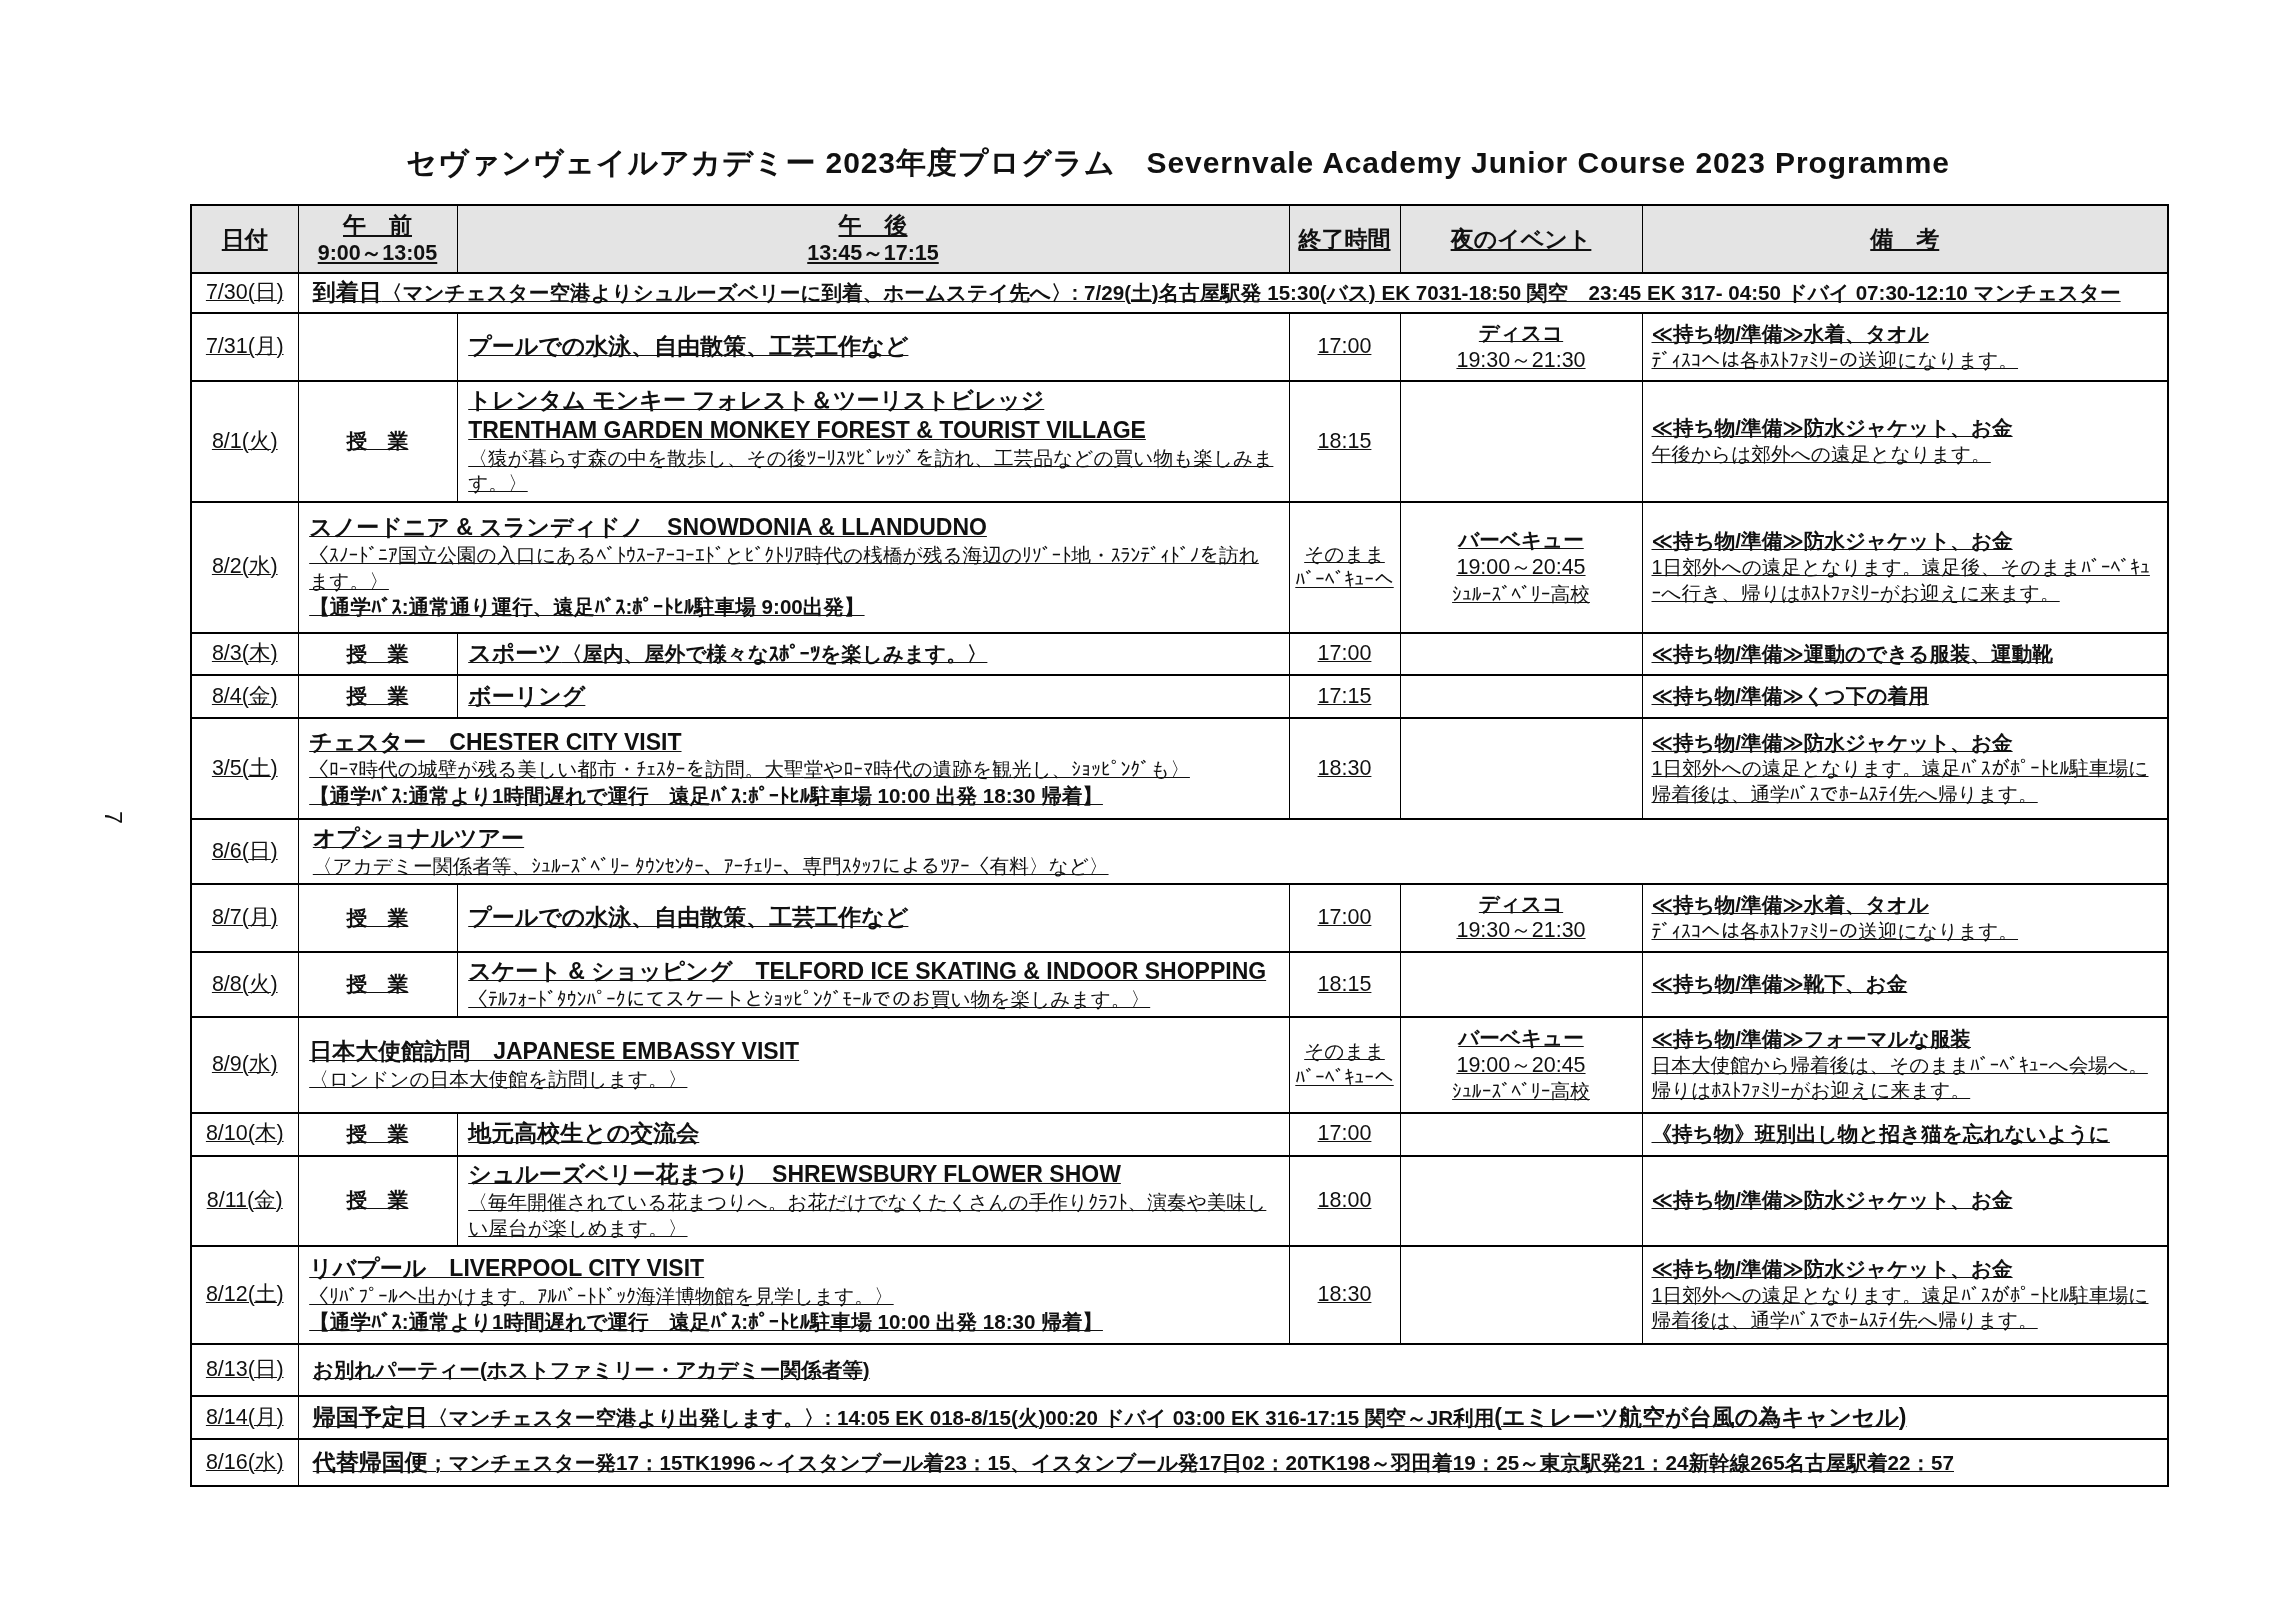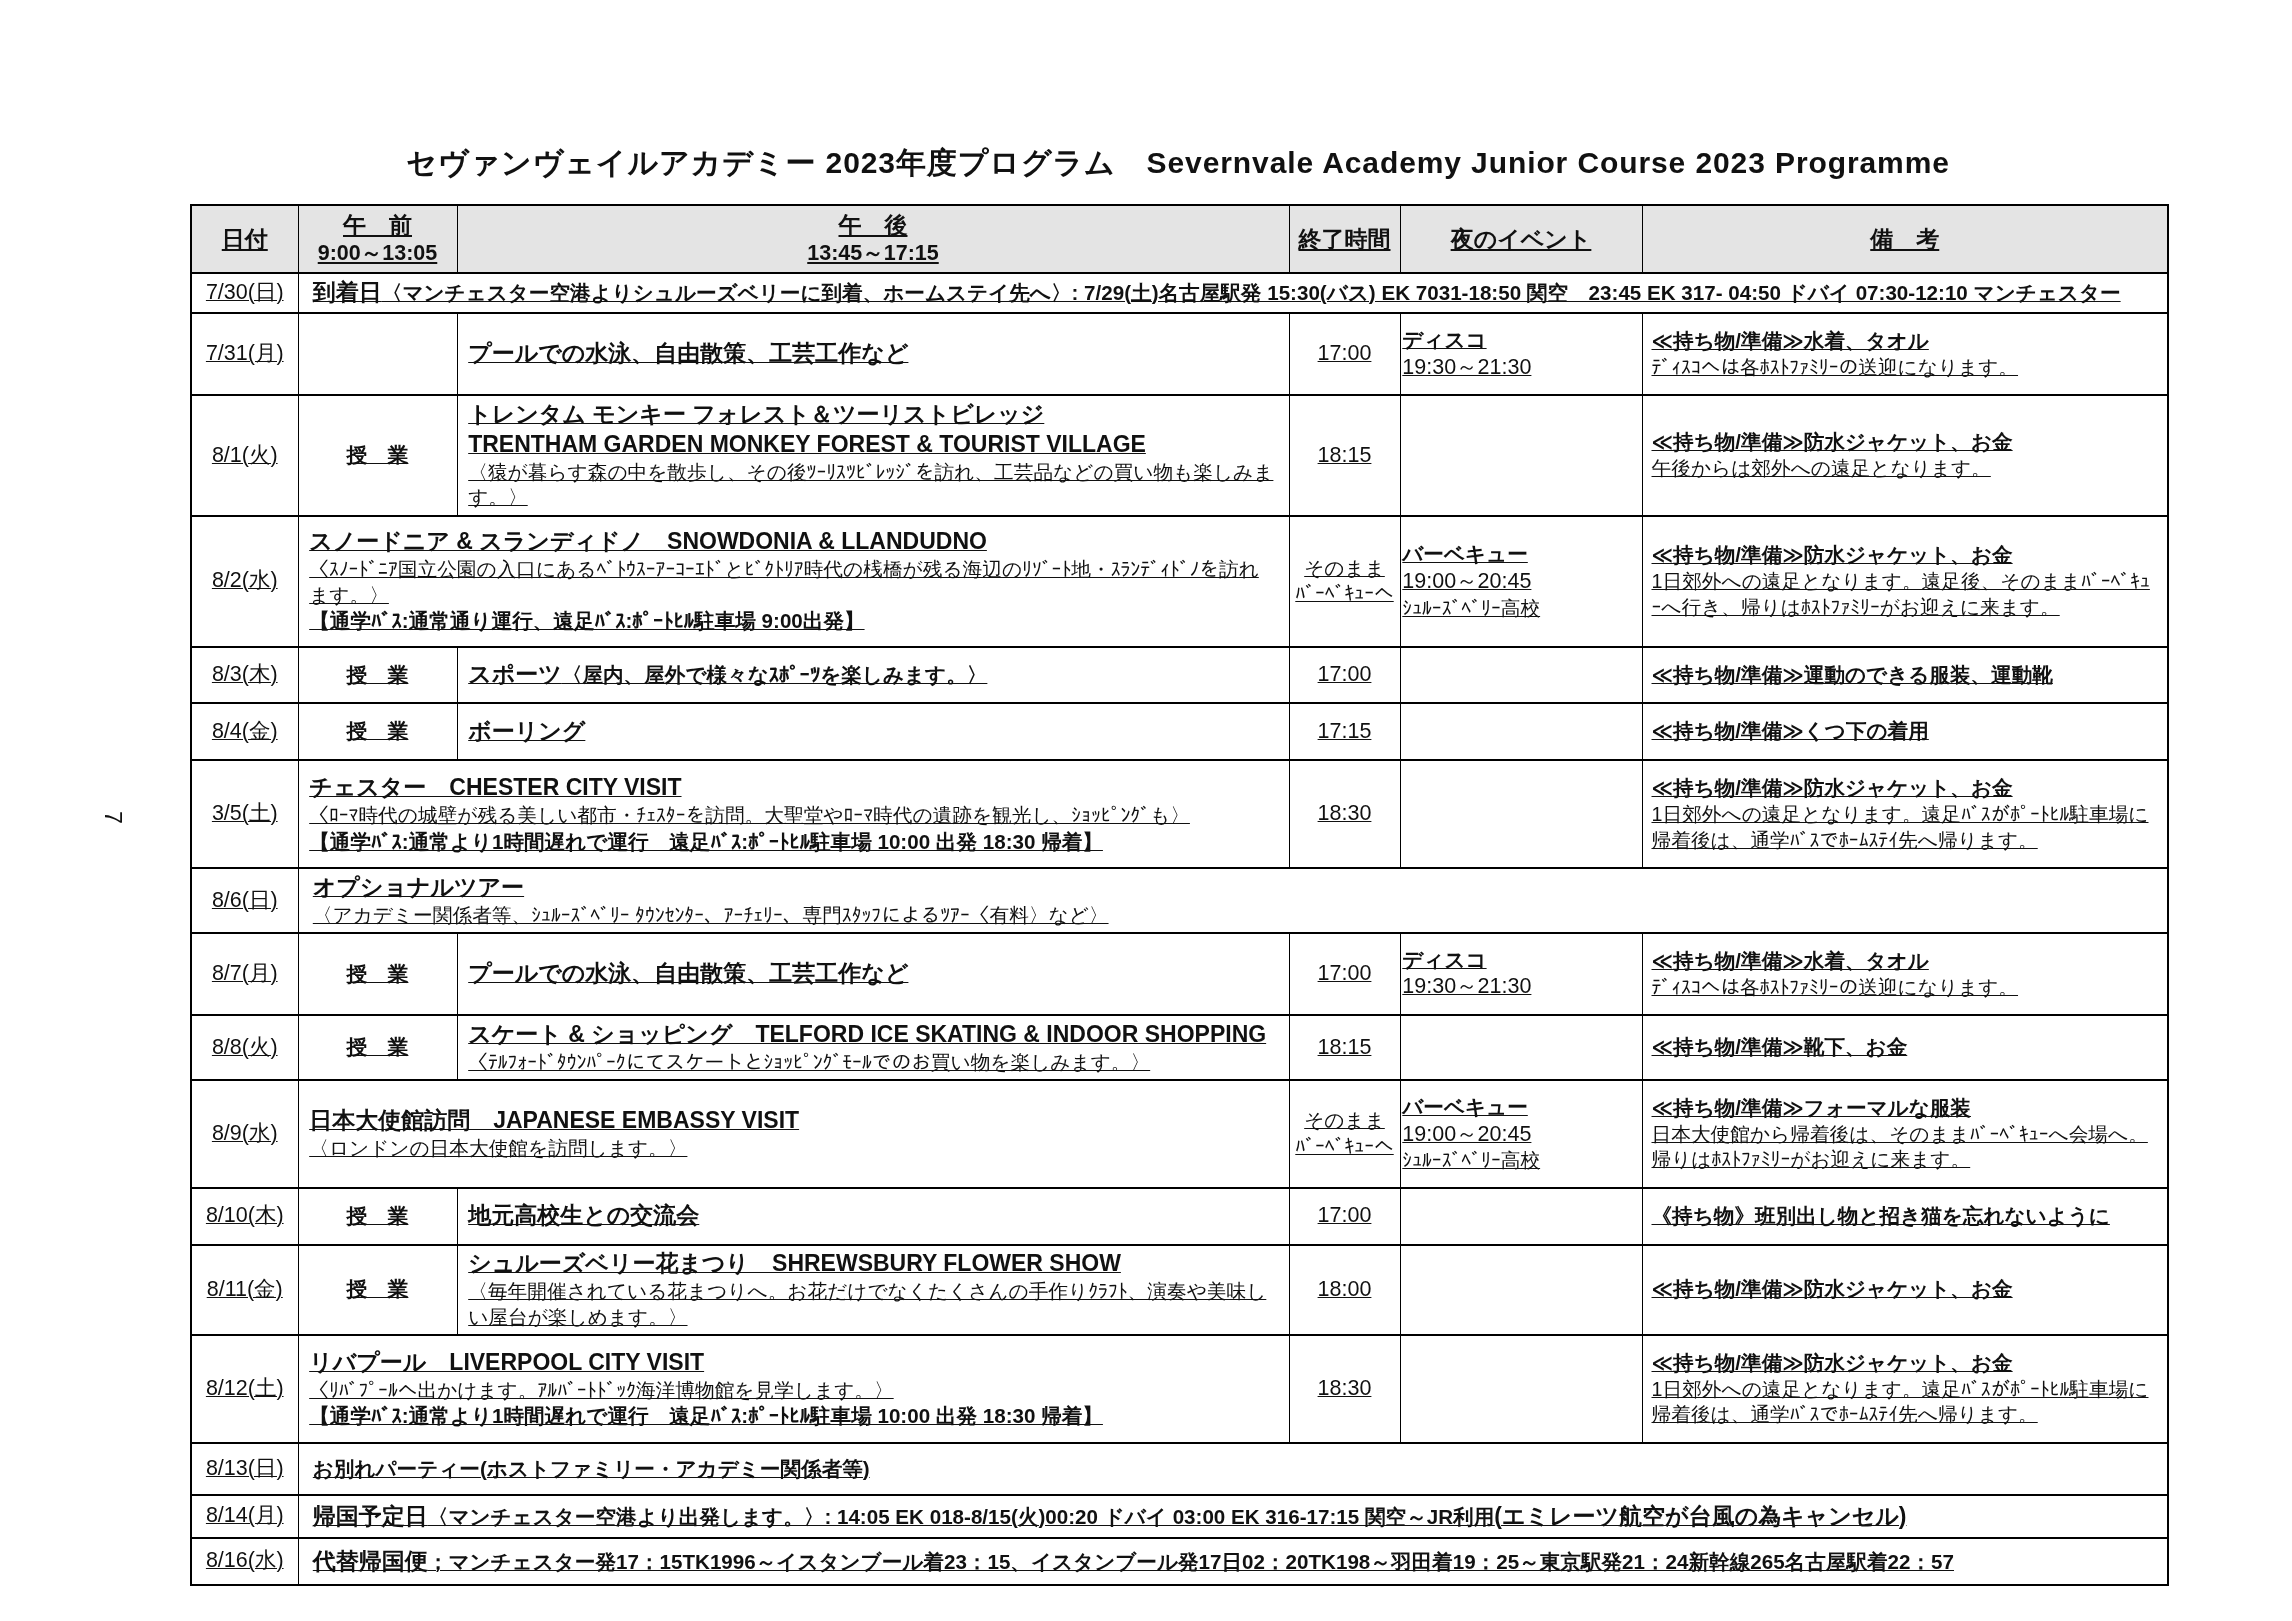--- a/index.html
+++ b/index.html
@@ -9,22 +9,22 @@
   .title{padding-top:143px;margin-left:190px;width:1976px;text-align:center;font-size:30px;font-weight:bold;letter-spacing:0.9px;white-space:nowrap;}
   table.programme{margin:19.7px 0 0 190px;width:1976px;border-collapse:collapse;table-layout:fixed;border:2.7px solid #000;text-decoration:underline;}
   .programme th,.programme td{border:1.8px solid #000;border-top-width:2.7px;border-bottom-width:2.7px;vertical-align:middle;overflow:hidden;}
   .programme thead th{background:#e4e4e4;font-size:23px;font-weight:bold;text-align:center;padding:5.4px 1.8px;line-height:1.25;}
   .programme thead .sub{font-size:21.5px;font-weight:bold;}
   .cell-date{text-align:center;padding:1.8px 0;}
   .cell-morning{text-align:center;padding:1.8px 0;}
   .cell-content{text-align:left;padding:3.6px 10.7px;}
   .cell-full{text-align:left;padding:3.6px 14.3px;}
   .cell-end{text-align:center;padding:1.8px 1.8px;}
-  .cell-evening{padding:1.8px 1.8px;}
-  .cell-remarks{text-align:left;padding:14px 9px;}
+  .cell-evening{text-align:center;padding:1.8px 1.8px;}
+  .cell-remarks{text-align:left;padding:7px 9px;}
   .line{line-height:1.3;}
   .seg-d{font-size:21.5px;font-weight:normal;}
   .seg-b{font-size:23px;font-weight:bold;}
   .seg-m{font-size:20.6px;font-weight:bold;}
   .seg-s{font-size:19.7px;font-weight:normal;}
   .seg-t{font-size:21.5px;font-weight:normal;}
   .footnote{margin:12.5px 0 0 190px;width:1976px;text-align:center;font-size:22.4px;font-weight:bold;white-space:nowrap;}
 </style>
 </head>
 <body>

